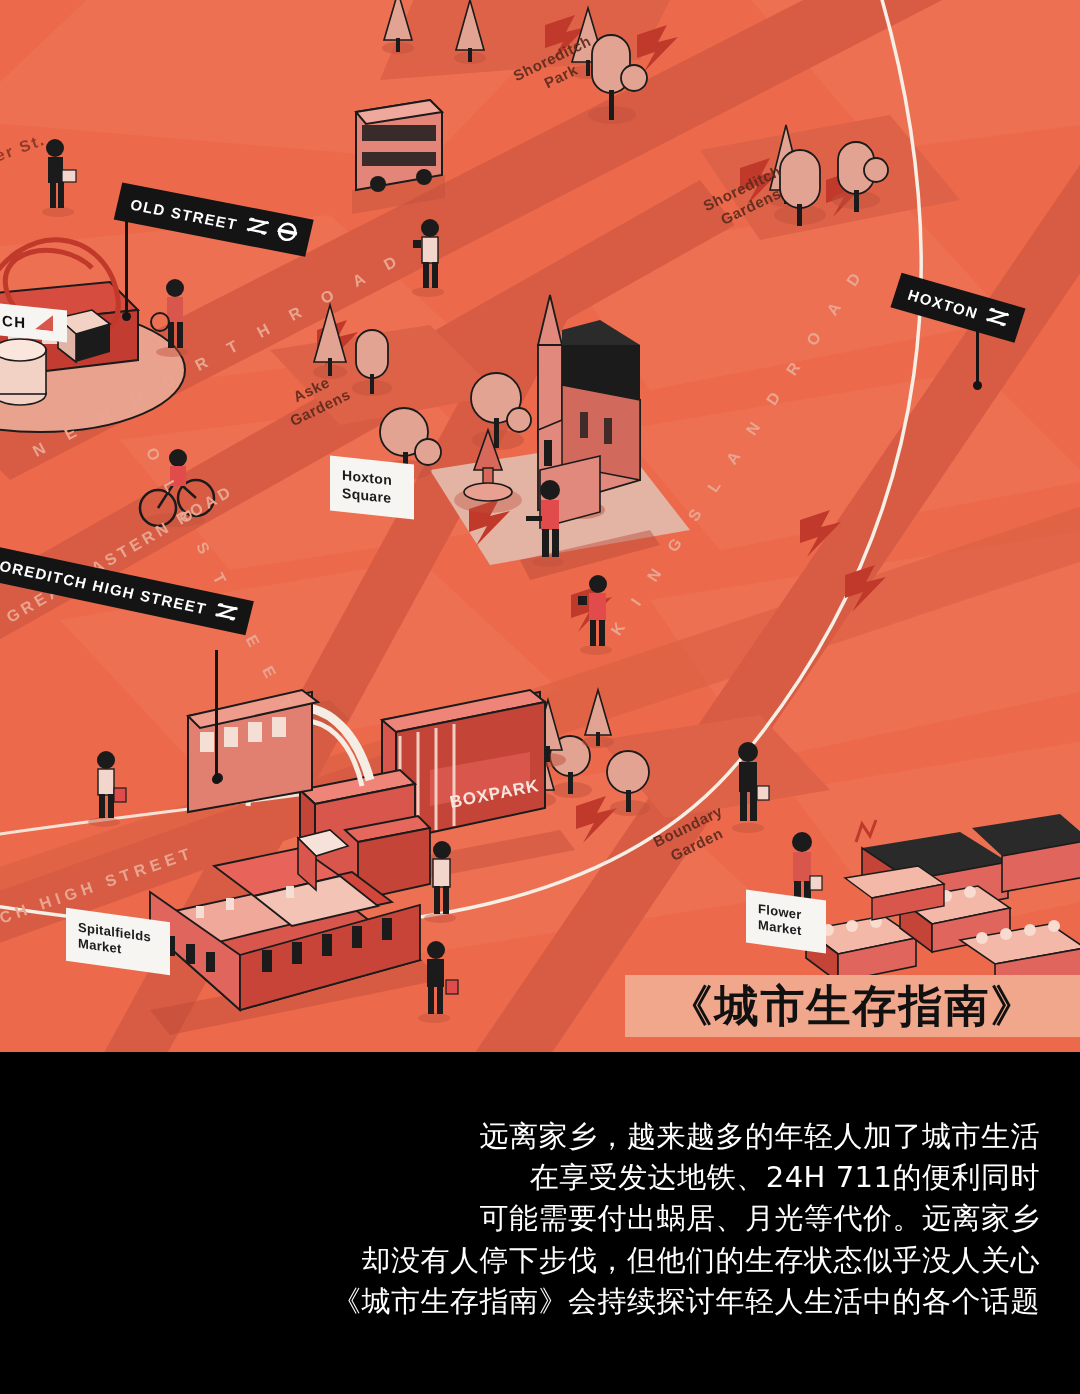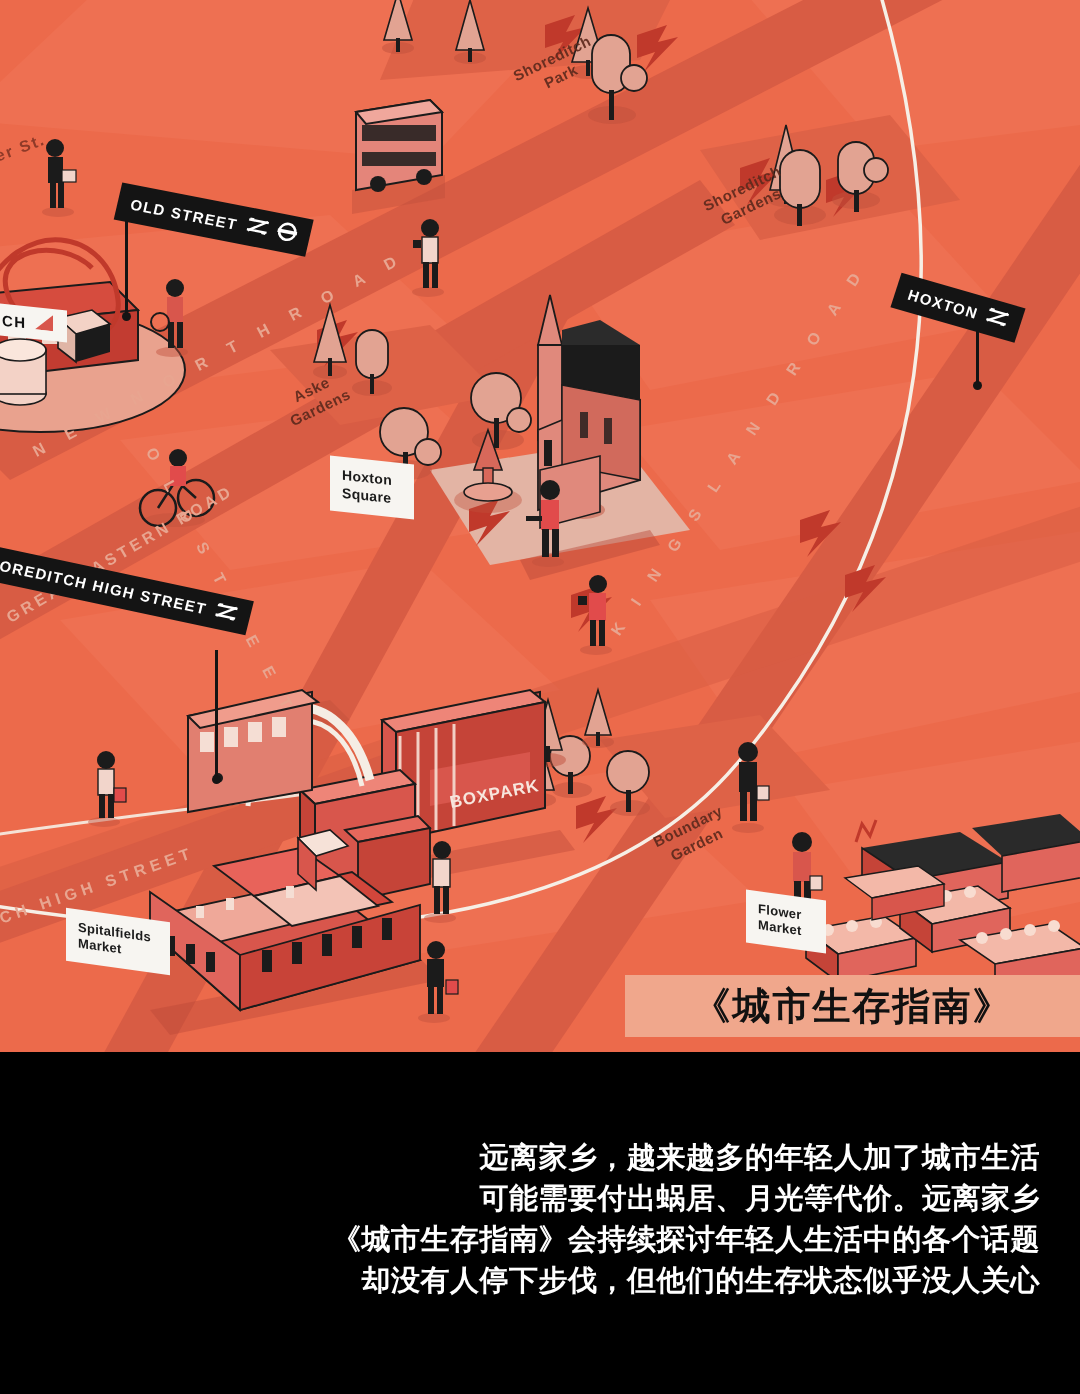--- a/index.html
+++ b/index.html
@@ -77,40 +77,40 @@
 
   
   #title-banner {
     position:absolute;
     left:625px; top:975px;
     width:455px; height:62px;
     background:#F0A78C;
     display:flex; align-items:center; justify-content:center;
   }
   #title-banner .tt {
-    font-size:38px; font-weight:700; color:#111;
+    font-size:44px; font-weight:700; color:#111;
     letter-spacing:2px;
     font-family:"DejaVu Sans","Liberation Sans",sans-serif;
   }
 
   
   #caption {
     position:absolute; left:0; top:1052px;
     width:1080px; height:342px;
     background:#000;
     display:flex; flex-direction:column;
     align-items:flex-end; justify-content:center;
     padding:0 40px 8px 40px;
   }
   #caption p {
     color:#fff;
     font-size:29px;
     line-height:1.42;
     text-align:center;
-    font-weight:700;
+    font-weight:400;
     letter-spacing:.5px;
     font-family:"DejaVu Sans","Liberation Sans",sans-serif;
     white-space:nowrap;
   }
 </style>
 </head>
 <body>
 
 <div id="poster">
 
@@ -656,18 +656,19 @@
     </div>
 
     <div id="title-banner">
       <span class="tt">《城市生存指南》</span>
     </div>
 
   </div>
 
   <div id="caption">
     <p>远离家乡，越来越多的年轻人加了城市生活</p>
+    <p>在享受发达地铁、24H 711的便利同时</p>
     <p>可能需要付出蜗居、月光等代价。远离家乡</p>
+    <p>却没有人停下步伐，但他们的生存状态似乎没人关心</p>
     <p>《城市生存指南》会持续探讨年轻人生活中的各个话题</p>
-    <p>却没有人停下步伐，但他们的生存状态似乎没人关心</p>
   </div>
 
 </div>
 
 </body></html>

